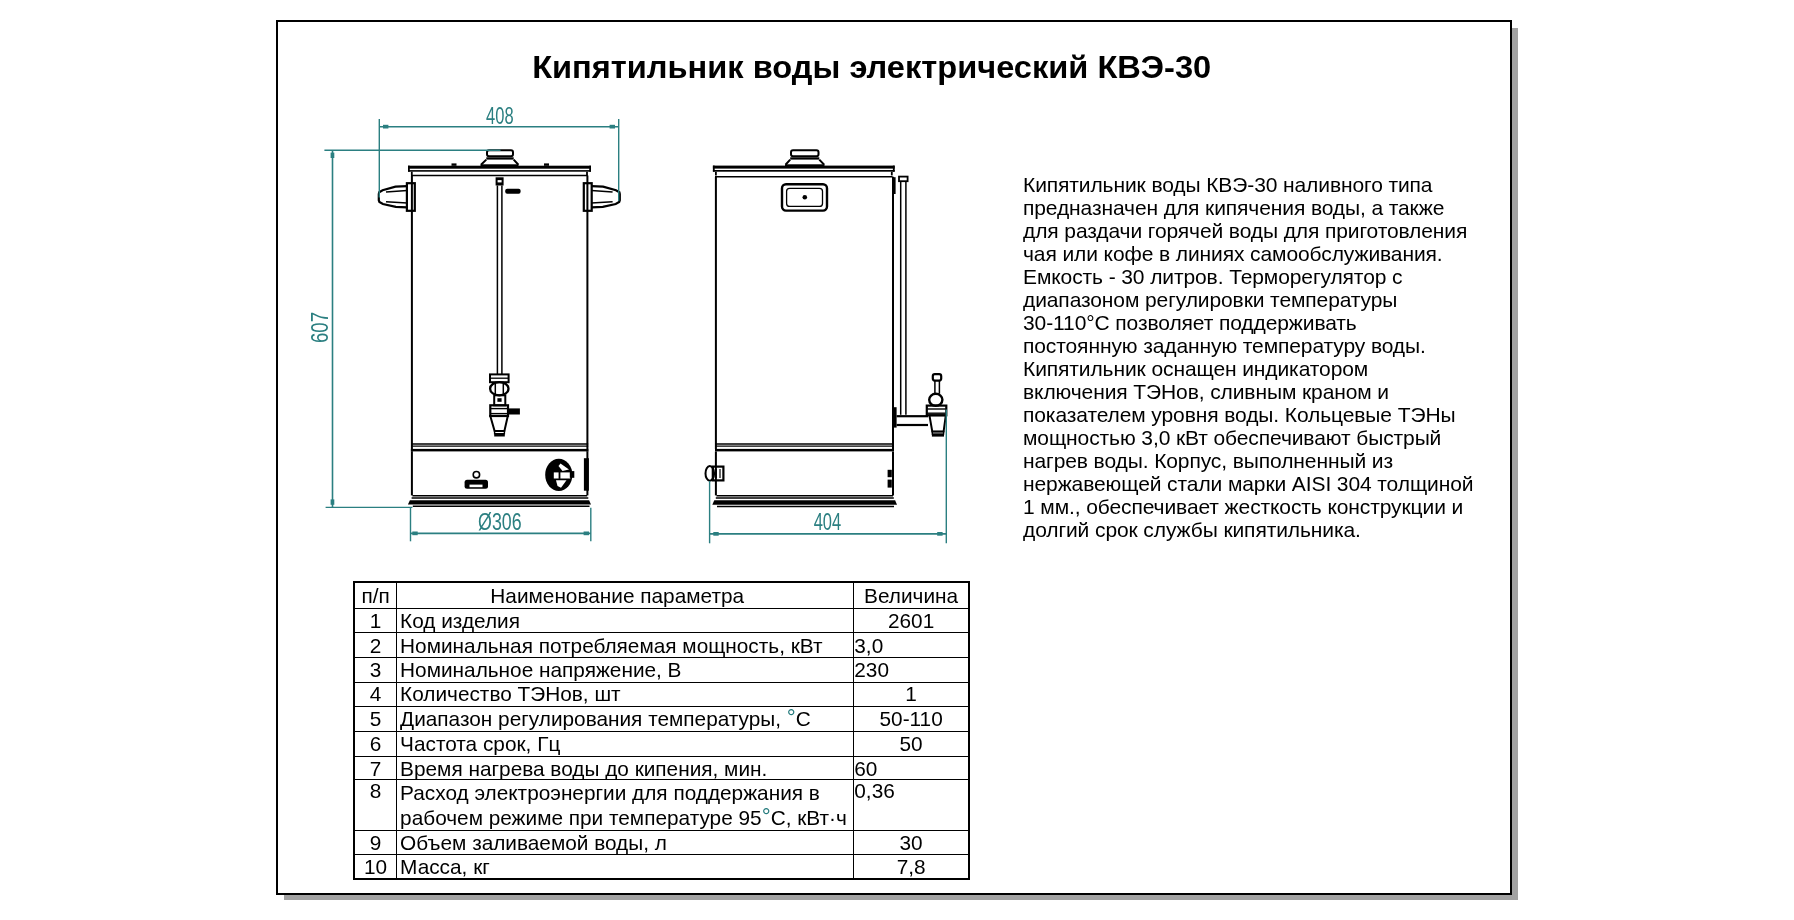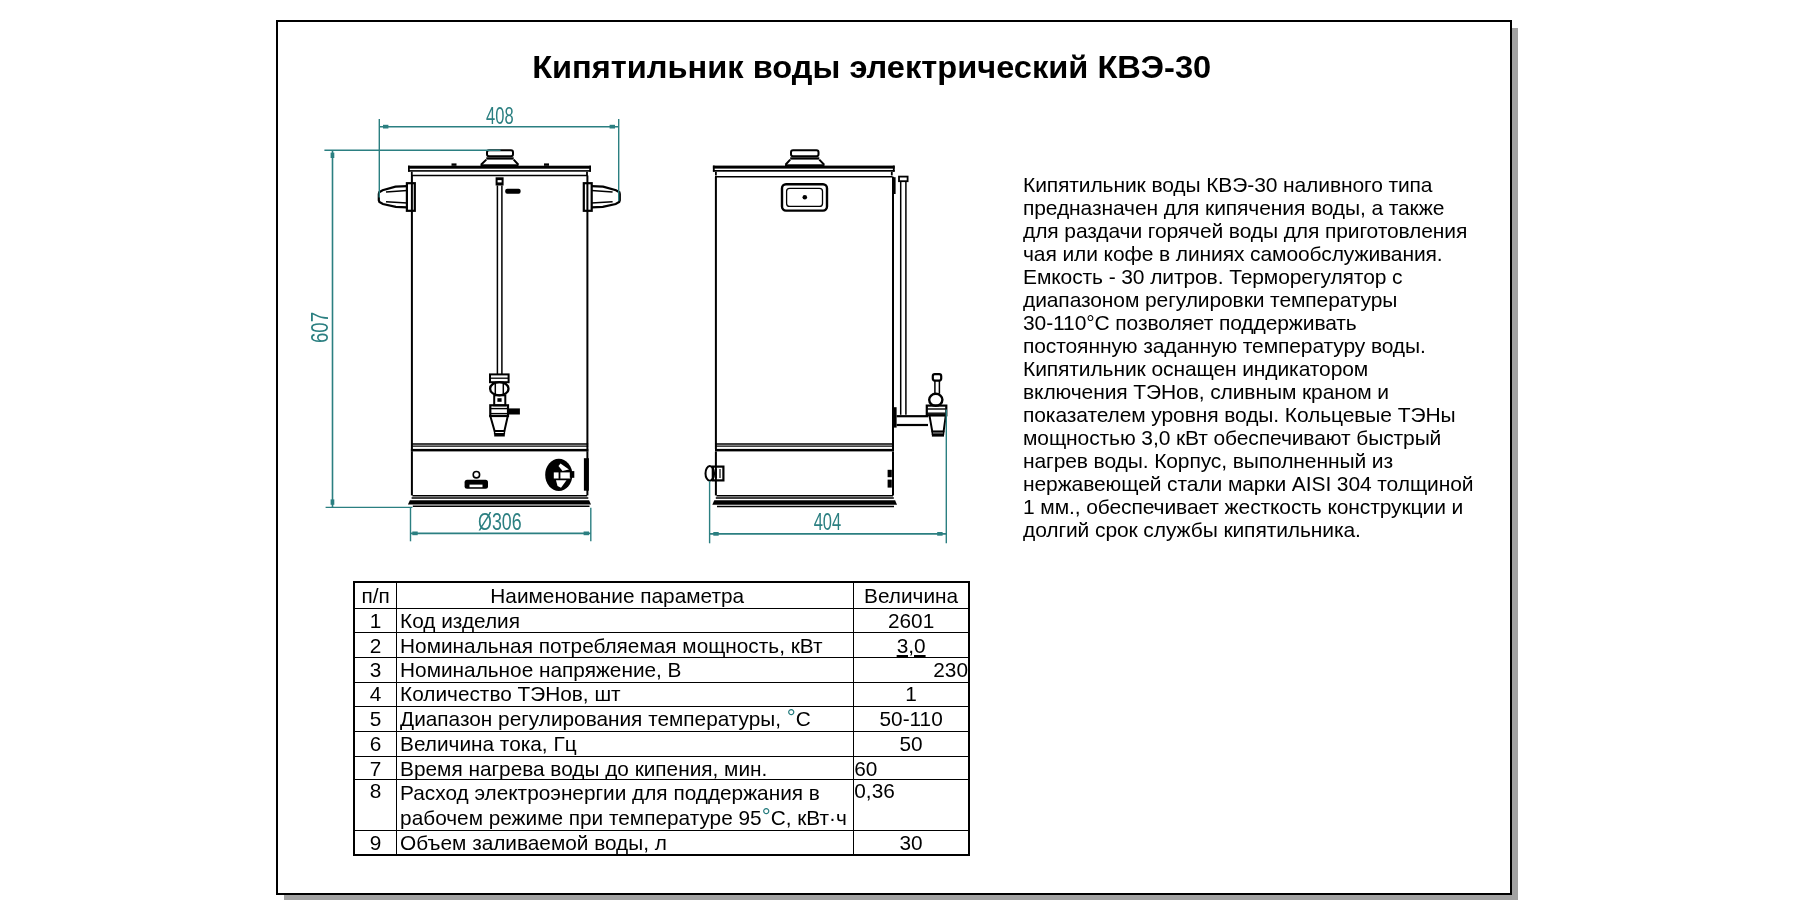--- a/index.html
+++ b/index.html
@@ -283,44 +283,44 @@
 
   <tr style="height:24.20px;">
     <td style="text-align:center;">1</td>
     <td style="padding-left:3px;margin-left:24px;">Код изделия</td>
     <td style="text-align:center;">2601</td>
   </tr>
 
   <tr style="height:25.20px;">
     <td style="text-align:center;">2</td>
     <td style="padding-left:3px;margin-left:24px;">Номинальная потребляемая мощность, кВт</td>
-    <td style="text-align:center;text-decoration:underline;">3,0</td>
+    <td style="text-align:left;">3,0</td>
   </tr>
 
   <tr style="height:24.25px;">
     <td style="text-align:center;">3</td>
     <td style="padding-left:3px;">Номинальное напряжение, В</td>
-    <td style="text-align:right;margin-top:14px;">230</td>
+    <td style="text-align:left;margin-top:14px;">230</td>
   </tr>
 
   <tr style="height:24.20px;">
     <td style="text-align:center;">4</td>
     <td style="padding-left:3px;">Количество ТЭНов, шт</td>
     <td style="text-align:center;">1</td>
   </tr>
 
   <tr style="height:25.20px;">
     <td style="text-align:center;">5</td>
     <td style="padding-left:3px;">Диапазон регулирования температуры, <span class="deg">°</span>С</td>
     <td style="text-align:center;">50-110</td>
   </tr>
 
   <tr style="height:25.20px;">
     <td style="text-align:center;">6</td>
-    <td style="padding-left:3px;">Величина тока, Гц</td>
+    <td style="padding-left:3px;">Частота срок, Гц</td>
     <td style="text-align:center;">50</td>
   </tr>
 
   <tr style="height:23.20px;">
     <td style="text-align:center;">7</td>
     <td style="padding-left:3px;">Время нагрева воды до кипения, мин.</td>
     <td style="">60</td>
   </tr>
 
   <tr style="height:34.30px;">
@@ -328,16 +328,21 @@
     <td style="padding-left:3px;vertical-align:top;line-height:24.4px;padding-top:1px;">Расход электроэнергии для поддержания в<br>рабочем режиме при температуре 95<span class="deg">°</span>С, кВт·ч</td>
     <td style="vertical-align:top;">0,36</td>
   </tr>
 
   <tr style="height:24.20px;">
     <td style="text-align:center;">9</td>
     <td style="padding-left:3px;">Объем заливаемой воды, л</td>
     <td style="text-align:center;">30</td>
   </tr>
 
+  <tr style="height:24.20px;">
+    <td style="text-align:center;">10</td>
+    <td style="padding-left:3px;">Масса, кг</td>
+    <td style="text-align:center;">7,8</td>
+  </tr>
 </tbody>
     </table>
 
 </div>
 
 </body></html>

